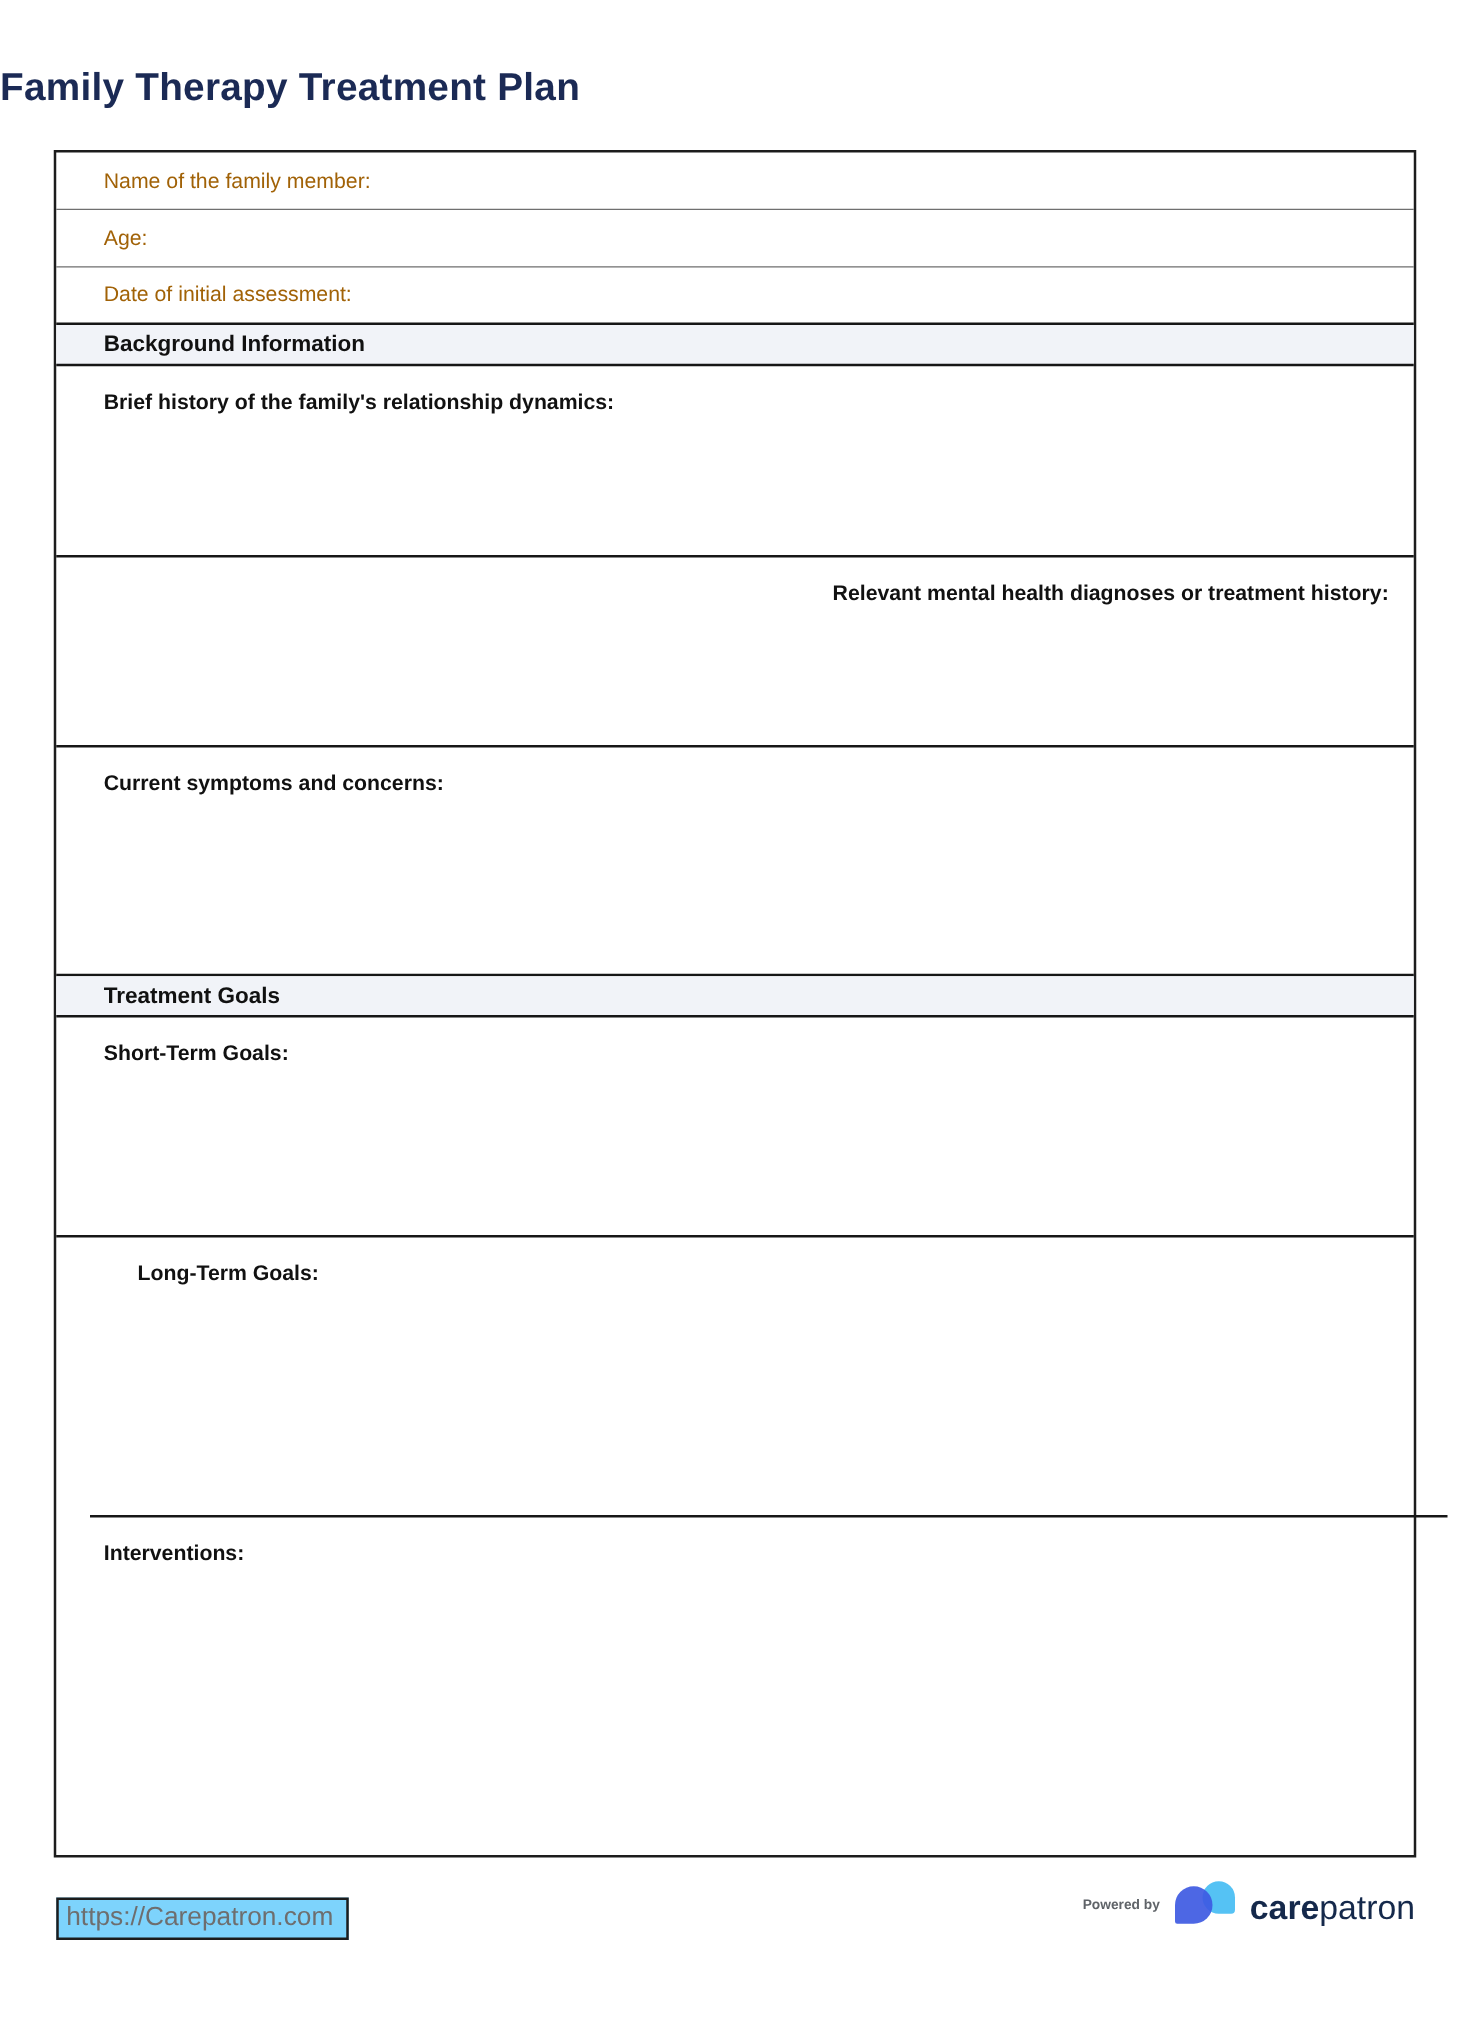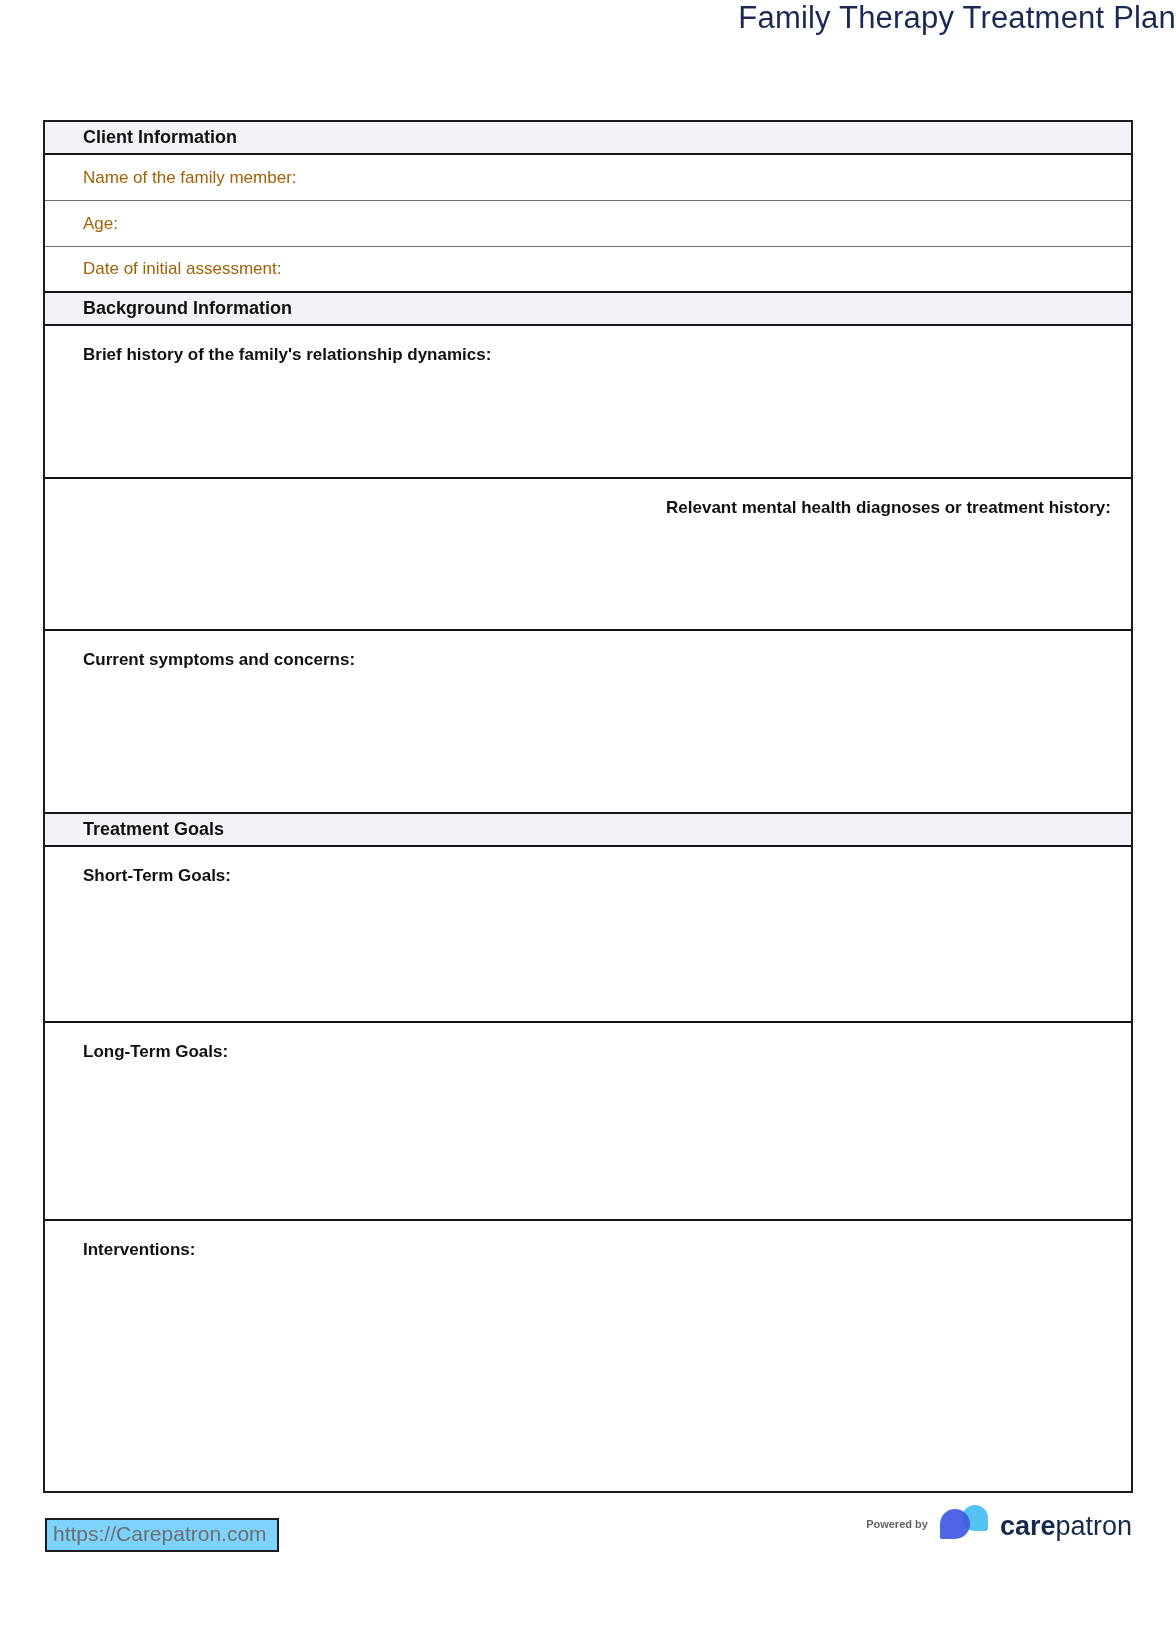--- a/index.html
+++ b/index.html
@@ -8,23 +8,24 @@
 
   .page {
     position: relative;
     width: 1176px;
     height: 1630px;
     background: #ffffff;
     overflow: hidden;
   }
 
   .doc-title {
-    text-align: right;
+    padding-top: 52px;
+    text-align: left;
     font-size: 31px;
-    font-weight: normal;
+    font-weight: bold;
     color: #1b2a55;
     letter-spacing: 0.2px;
   }
 
   .form-table {
     position: absolute;
     left: 43px;
     top: 120px;
     width: 1090px;
     border: 2px solid #1c1c1c;
@@ -67,21 +68,21 @@
     font-weight: bold;
     color: #111111;
     display: block;
   }
   .area-row .area-value { display: block; width: 100%; }
 
   .h-brief   { height: 153px; }
   .h-relev   { height: 152px; text-align: right; }
   .h-sympt   { height: 183px; }
   .h-short   { height: 176px; }
-  .h-long    { height: 198px; }
+  .h-long    { height: 224px; margin-left: 27px; }
   .h-interv  { height: 270px; }
 
   .footer-url {
     position: absolute;
     left: 45px;
     top: 1518px;
     border: 2px solid #1c1c1c;
     padding: 2px 10px 4px 6px;
     font-size: 21px;
     color: #6e6e6e;
@@ -140,23 +141,20 @@
 </style>
 </head>
 <body>
 
 <div class="page">
 
   <div class="doc-title">Family Therapy Treatment Plan</div>
 
   <div class="form-table">
 
-    <div class="row section-header">
-      <span>Client Information</span>
-    </div>
 
     <div class="row field-row">
       <span class="field-label">Name of the family member:</span>
       <span class="field-value"></span>
     </div>
 
     <div class="row field-row">
       <span class="field-label">Age:</span>
       <span class="field-value"></span>
     </div>

